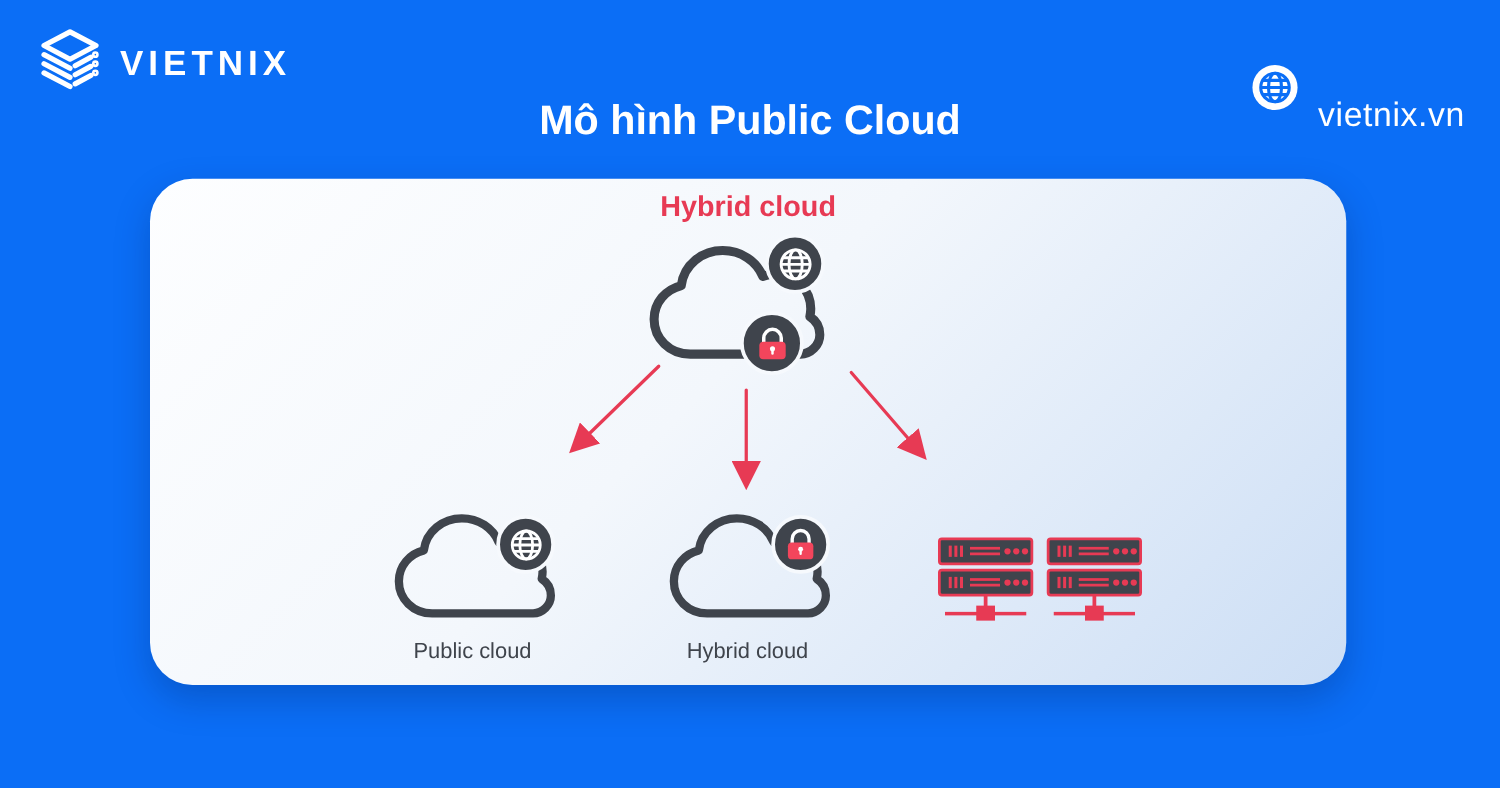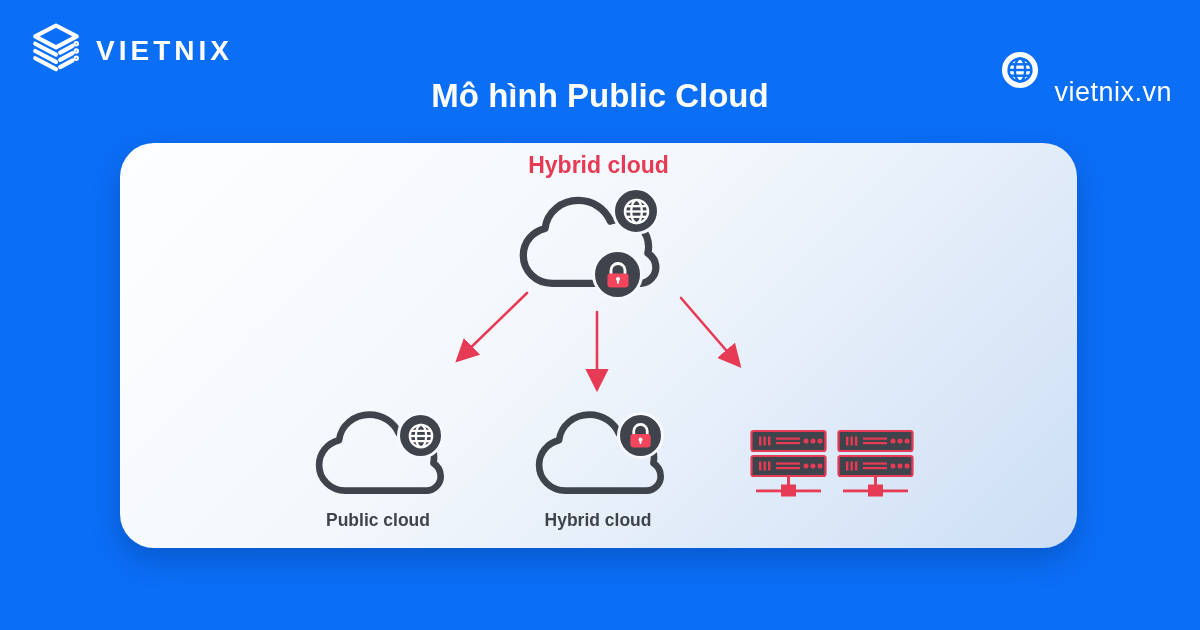--- a/index.html
+++ b/index.html
@@ -72,21 +72,21 @@
   .arrow-line{stroke:var(--accent-red);stroke-width:2.6;stroke-linecap:round;}
   .fill-red{fill:var(--accent-red);}
 
   .node{position:absolute;top:263px;display:flex;flex-direction:column;align-items:center;}
   .node-public{left:183px;width:150px;}
   .node-private{left:403px;width:150px;}
   .node-traditional{left:606px;width:212px;}
   .node .icon-area{position:relative;margin-top:2px;}
   .node .badge{left:89px;top:4px;width:47px;height:47px;}
   .node-label{
-    margin-top:7px;font-size:17.5px;font-weight:bold;color:var(--dark);
+    margin-top:7px;font-size:17.5px;font-weight:normal;color:var(--dark);
     text-align:center;white-space:nowrap;
   }
   .node-traditional .icon-area{margin-top:22px;}
   .node-traditional .node-label{margin-top:9px;}
 
   .server-fill{fill:var(--dark);stroke:var(--accent-red);stroke-width:2.2;}
   .server-red{fill:var(--accent-red);}
 </style>
 </head>
 <body>

